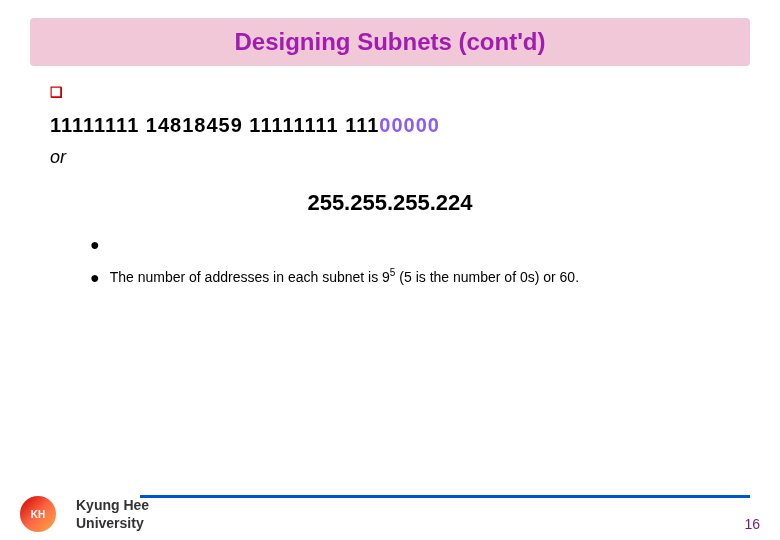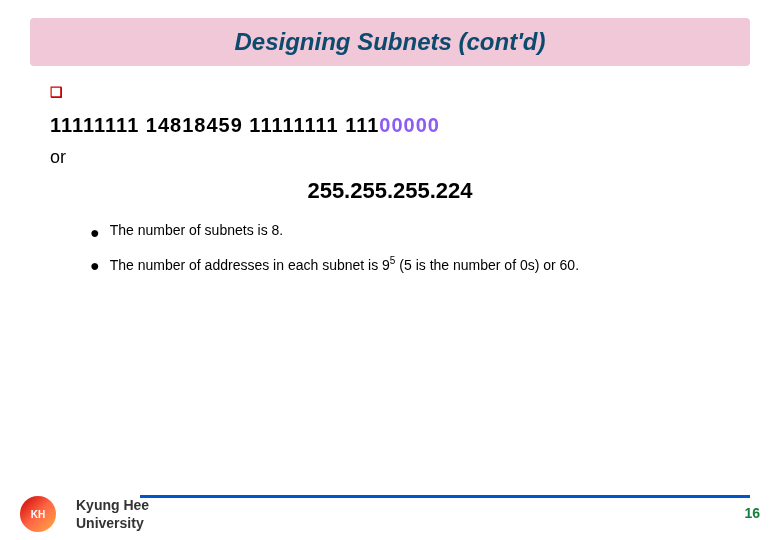--- a/index.html
+++ b/index.html
@@ -26,22 +26,21 @@
       background: #f0c8d8;
       text-align: center;
       padding: 10px 20px;
       margin: 18px 30px 0 30px;
       border-radius: 4px;
     }
 
     .title-bar h1 {
       font-size: 24px;
       font-weight: bold;
-      color: #0c4a6e;
-      font-style: italic;
+      color: #a21caf;
     }
 
     .content {
       padding: 18px 50px 10px 50px;
       flex: 1;
     }
 
     .example-heading {
       font-size: 18px;
       font-weight: bold;
@@ -66,21 +65,22 @@
       letter-spacing: 1px;
     }
 
     .binary-line .zeros {
       color: #8b5cf6;
     }
 
     .or-line {
       font-size: 18px;
       color: #000000;
-      margin-bottom: 10px;
+      margin-bottom: 22px;
+      font-style: italic;
     }
 
     .ip-line {
       font-size: 22px;
       font-weight: bold;
       color: #000000;
       margin-bottom: 16px;
       text-align: center;
     }
 
@@ -155,24 +155,24 @@
       position: absolute;
       bottom: 42px;
       left: 140px;
       right: 30px;
       height: 3px;
       background: #0055cc;
     }
 
     .page-number {
       font-size: 14px;
-      color: #15803d;
-      font-weight: bold;
+      color: #701a75;
+      font-weight: normal;
       position: absolute;
-      bottom: 19px;
+      bottom: 8px;
       right: 20px;
     }
   </style>
 </head>
 <body>
 
 <div class="slide">
 
   <div class="title-bar">
     <h1>Designing Subnets (cont'd)</h1>
@@ -193,23 +193,20 @@
     </div>
 
     <div class="ip-line">
       <span>255.255.255.224</span>
     </div>
 
     <div class="bullets">
 
       <div class="bullet-item">
         <span class="bullet-dot">●</span>
-        <span class="bullet-text">
-          <span>The number of subnets is 8.</span>
-        </span>
       </div>
 
       <div class="bullet-item">
         <span class="bullet-dot">●</span>
         <span class="bullet-text">
           <span>The number of addresses in each subnet is 9</span><sup>5</sup><span> (5 is the number of 0s) or 60.</span>
         </span>
       </div>
 
     </div>

